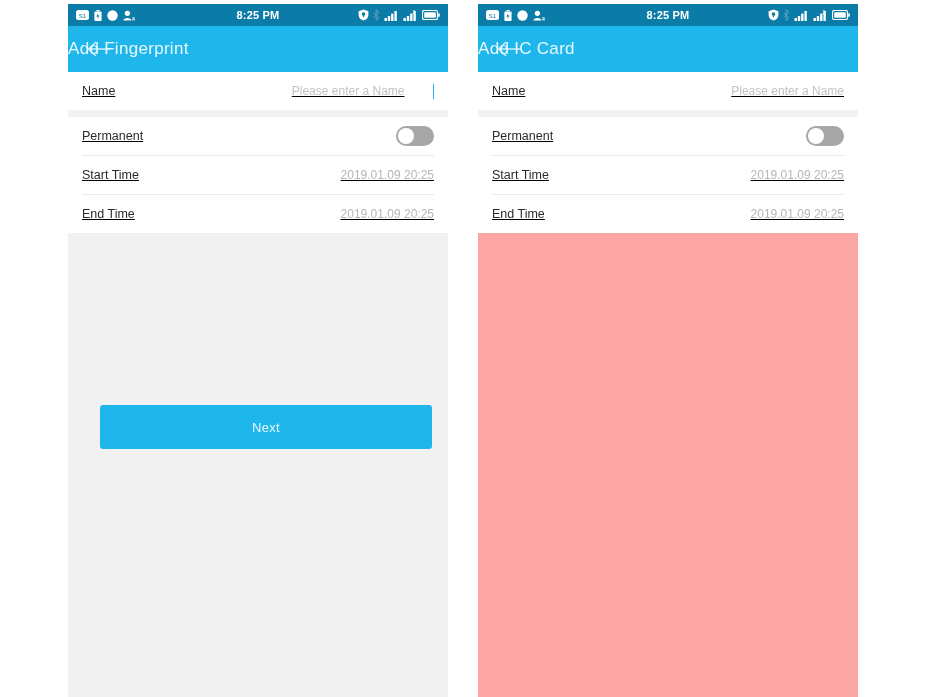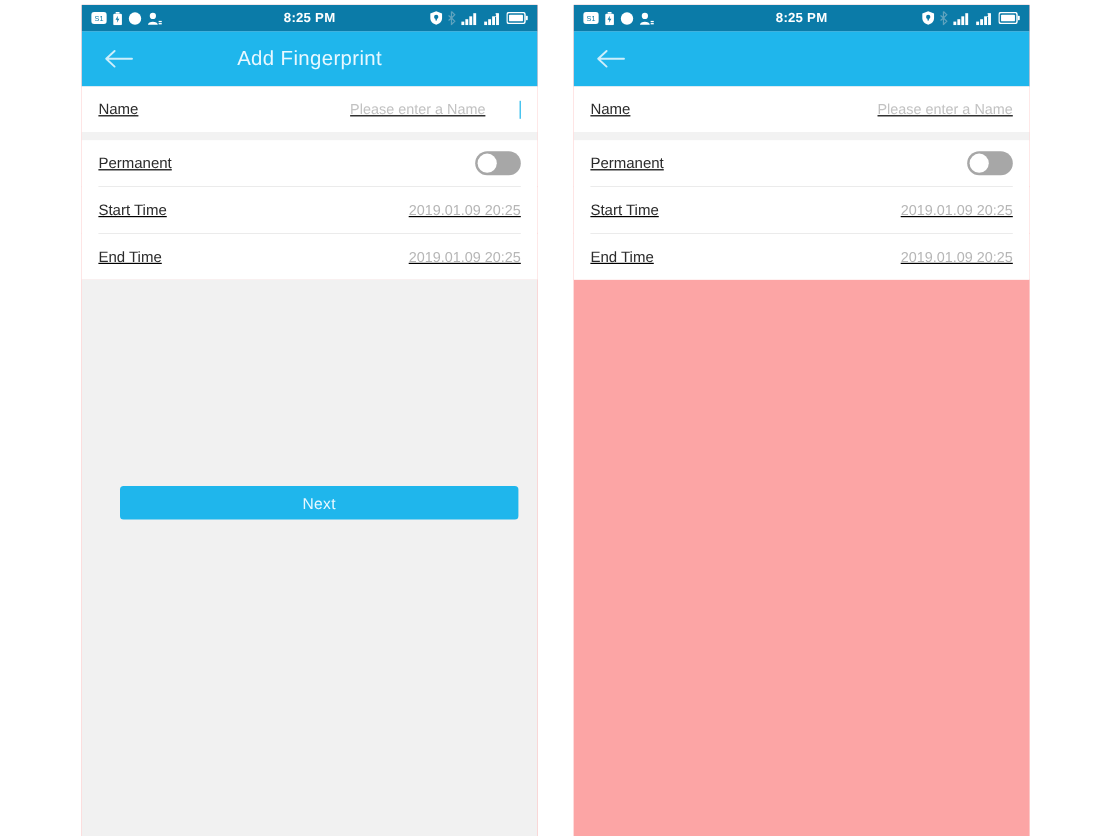--- a/index.html
+++ b/index.html
@@ -84,21 +84,21 @@
     bottom: 0;
     width: 34px;
     display: flex;
     align-items: center;
     justify-content: center;
     cursor: pointer;
   }
   .title-text {
     position: absolute;
     left: 0; right: 0;
-    text-align: center;
+    text-align: left;
     color: #e8f8ff;
     font-size: 17px;
     letter-spacing: .3px;
   }
 
   
   .form-area { background: #ffffff; }
 
   .row {
     position: relative;
@@ -151,21 +151,21 @@
     background: #f1f1f1;
     flex: 1;
     position: relative;
     height: 465px;
   }
   .primary-btn {
     position: absolute;
     left: 16px;
     right: 16px;
     top: 172px;
-    height: 28px;
+    height: 44px;
     background: #1fb6ec;
     border: none;
     border-radius: 3px;
     color: #e9f8ff;
     font-size: 13px;
     font-family: "Liberation Sans", sans-serif;
     cursor: pointer;
     letter-spacing: .3px;
     margin-left: 16px;
   }
@@ -346,20 +346,21 @@
           </svg>
       </div>
     </div>
 
     <div class="titlebar">
       <div class="back-btn">
         <svg width="26" height="20" viewBox="0 0 26 20">
             <path d="M9.5 3.5 L2.5 10 L9.5 16.5 M2.5 10 L24 10" stroke="#cdeefb" stroke-width="1.6" fill="none" stroke-linecap="round" stroke-linejoin="round"></path>
           </svg>
       </div>
+      <div class="title-text">Add IC Card</div>
     </div>
 
     <div class="form-area">
       <div class="row">
         <span class="label">Name</span>
         <span class="placeholder">
           <span>Please enter a Name</span>
         </span>
       </div>
       <div class="spacer-band"></div>

